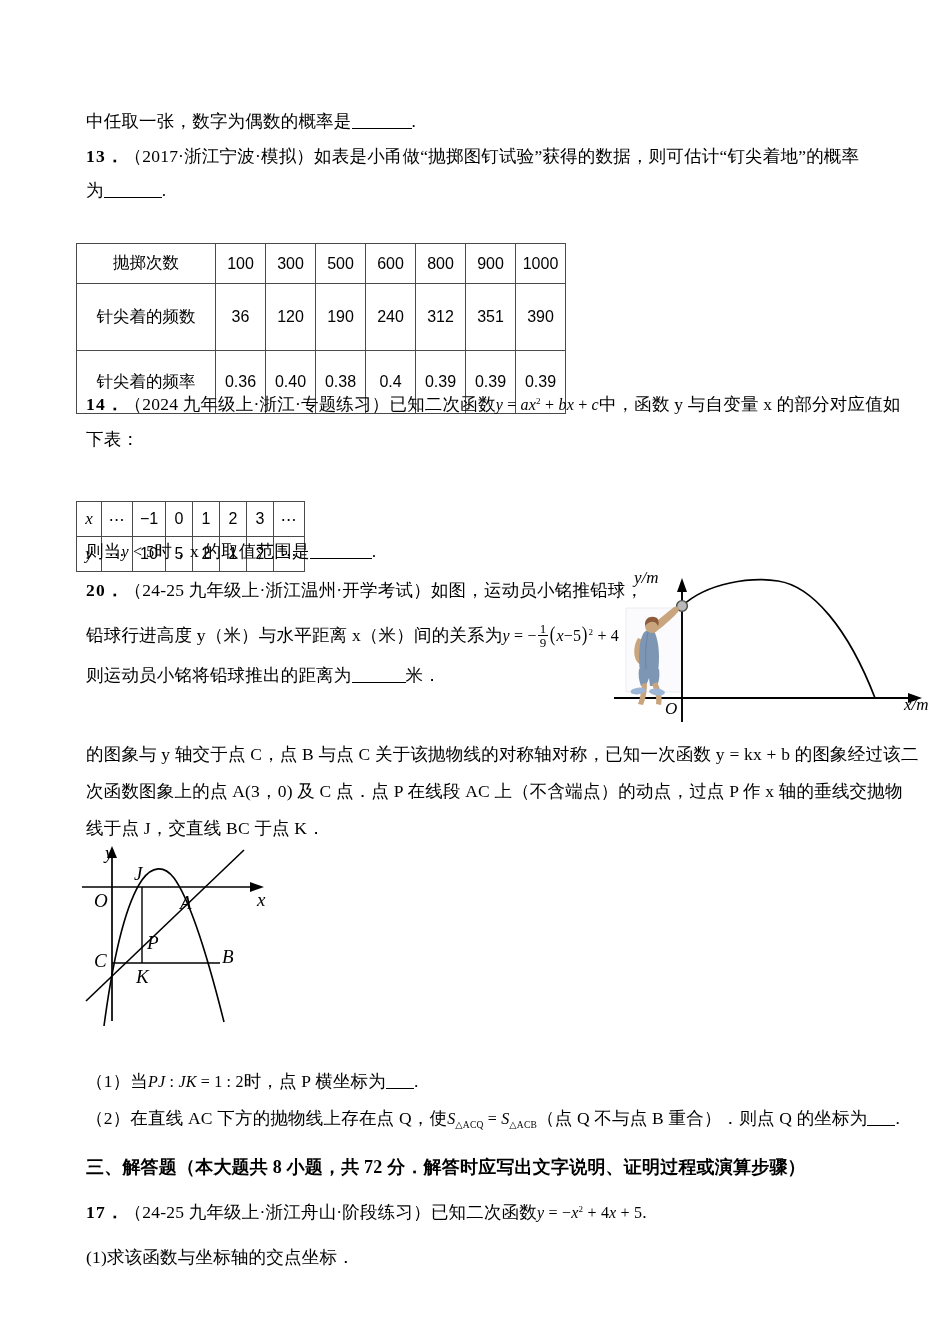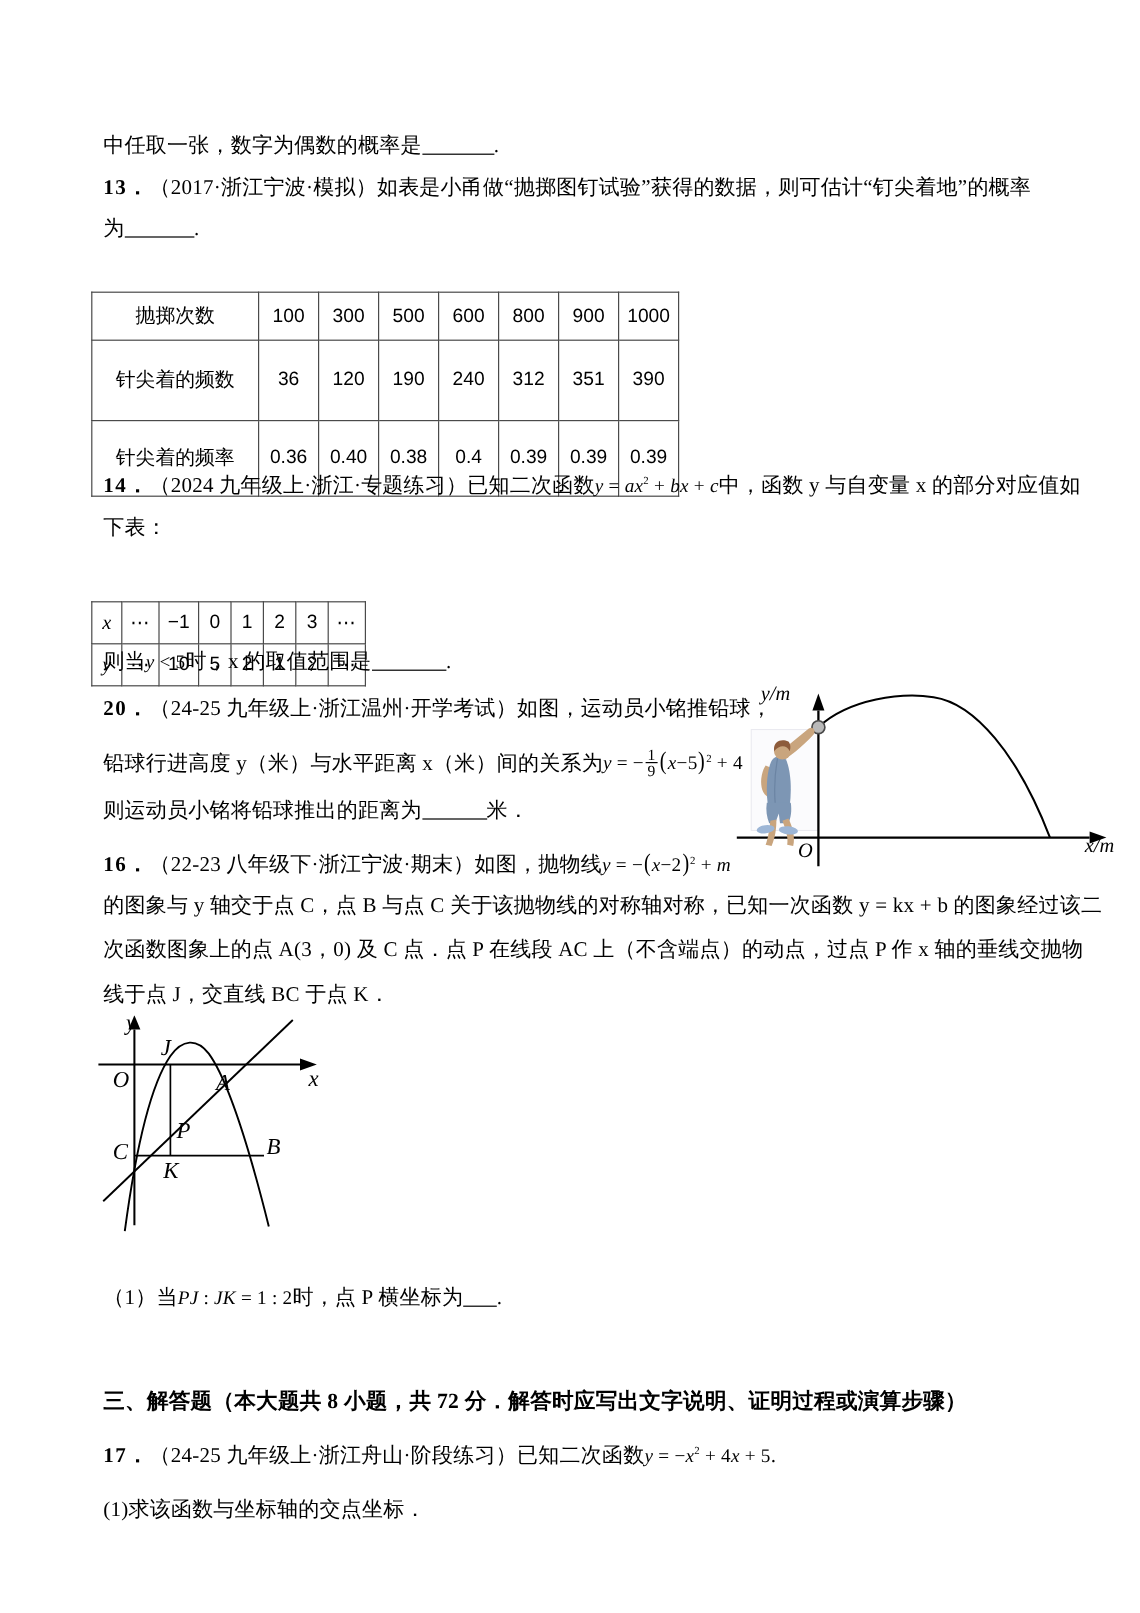--- a/index.html
+++ b/index.html
@@ -275,23 +275,20 @@
 
         <path d="M33,62 C33,56 39,53 45,56 C47,58 47,62 46,64 C44,59 38,58 33,64 Z" fill="#8d5b3b"></path>
       </g>
 
     </svg>
     <span class="axis-label" style="left:22px; top:6px;">y/m</span>
     <span class="axis-label" style="left:292px; top:133px;">x/m</span>
     <span class="axis-label" style="left:53px; top:137px;">O</span>
   </div>
 
-  <div class="line cn" style="left:86px; top:709px;">
-    <span class="qnum">16．</span><span>（22-23 八年级下·浙江宁波·期末）</span><span>如图，抛物线</span><span class="math">y<span class="op"> = </span><span class="op">−</span><span class="bigparen">(</span>x<span class="op">−</span><span class="num">2</span><span class="bigparen">)</span><sup class="exp">2</sup><span class="op"> + </span>m</span>
-  </div>
   <div class="line cn" style="left:86px; top:746px;">
     <span>的图象与 y 轴交于点 C，点 B 与点 C 关于该抛物线的对称轴对称，已知一次函数 y = kx + b 的图象经过该二</span>
   </div>
   <div class="line cn" style="left:86px; top:783px;">
     <span>次函数图象上的点 A(3，0) 及 C 点．点 P 在线段 AC 上（不含端点）的动点，过点 P 作 x 轴的垂线交抛物</span>
   </div>
   <div class="line cn" style="left:86px; top:820px;">
     <span>线于点 J，交直线 BC 于点 K．</span>
   </div>
 
@@ -319,20 +316,23 @@
     <span class="pt-label" style="left:108px; top:46px;">A</span>
     <span class="pt-label" style="left:75px; top:86px;">P</span>
     <span class="pt-label" style="left:22px; top:104px;">C</span>
     <span class="pt-label" style="left:64px; top:120px;">K</span>
     <span class="pt-label" style="left:150px; top:100px;">B</span>
   </div>
 
   <div class="line cn" style="left:86px; top:1071px;">
     <span>（1）当</span><span class="math">PJ<span class="op"> : </span>JK<span class="op"> = </span><span class="num">1 : 2</span></span><span>时，点 P 横坐标为</span><span class="blank" style="width:28px"></span><span>.</span>
   </div>
+  <div class="line cn" style="left:86px; top:1108px;">
+    <span>（2）在直线 AC 下方的抛物线上存在点 Q，使</span><span class="math">S<sub class="sb">△ACQ</sub><span class="op"> = </span>S<sub class="sb">△ACB</sub></span><span>（点 Q 不与点 B 重合）．则点 Q 的坐标为</span><span class="blank" style="width:28px"></span><span>.</span>
+  </div>
 
   <div class="line cn bold" style="left:86px; top:1158px; font-size:18px;">
     <span>三、解答题（本大题共 8 小题，共 72 分．解答时应写出文字说明、证明过程或演算步骤）</span>
   </div>
 
   <div class="line cn" style="left:86px; top:1204px;">
     <span class="qnum">17．</span><span>（24-25 九年级上·浙江舟山·阶段练习）</span><span>已知二次函数</span><span class="math">y<span class="op"> = </span><span class="op">−</span>x<sup class="exp">2</sup><span class="op"> + </span><span class="num">4</span>x<span class="op"> + </span><span class="num">5</span></span><span>.</span>
   </div>
   <div class="line cn" style="left:86px; top:1249px;">
     <span>(1)求该函数与坐标轴的交点坐标．</span>

